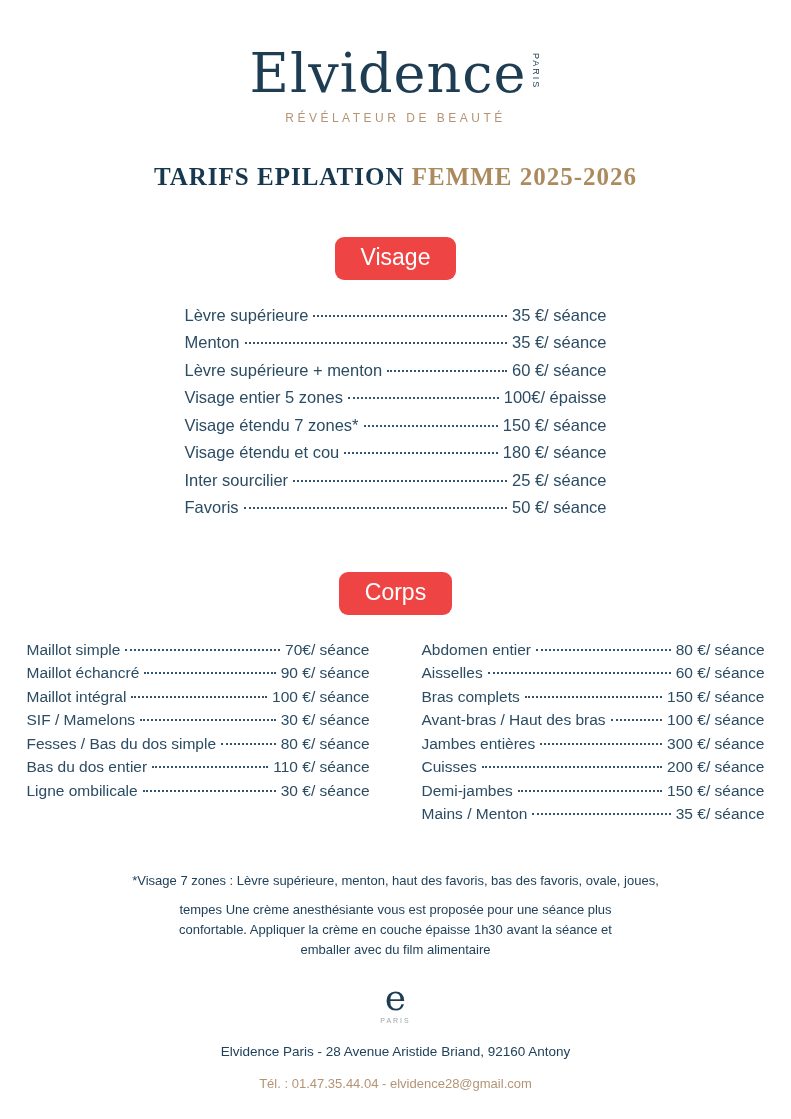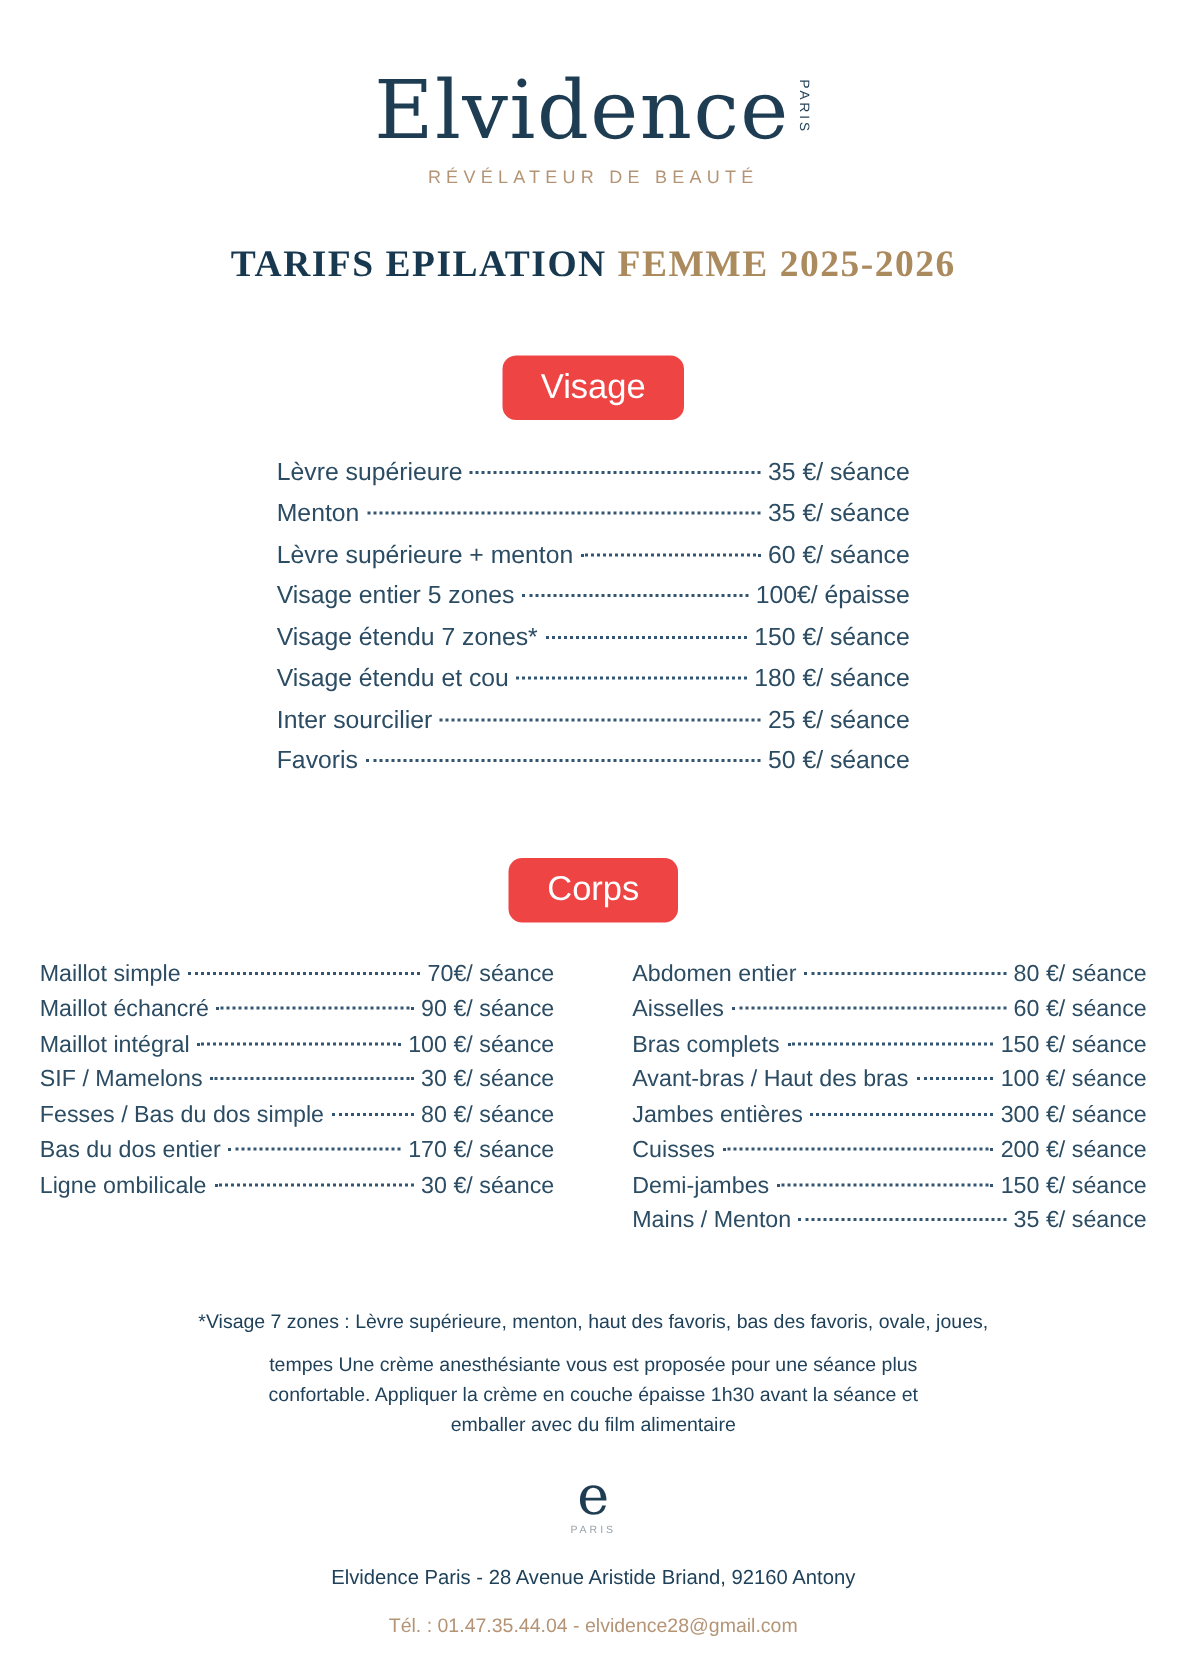--- a/index.html
+++ b/index.html
@@ -212,21 +212,21 @@
 
         <div class="price-row">
           <span class="label">Fesses / Bas du dos simple</span>
           <span class="dots"></span>
           <span class="price">80 €/ séance</span>
         </div>
 
         <div class="price-row">
           <span class="label">Bas du dos entier</span>
           <span class="dots"></span>
-          <span class="price">170 €/ séance</span>
+          <span class="price">110 €/ séance</span>
         </div>
 
         <div class="price-row">
           <span class="label">Ligne ombilicale</span>
           <span class="dots"></span>
           <span class="price">30 €/ séance</span>
         </div>
       </div>
     <div class="col">
 

